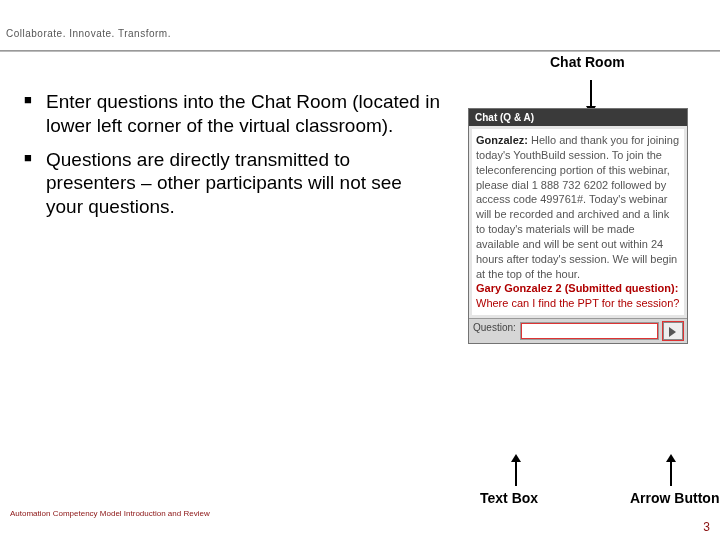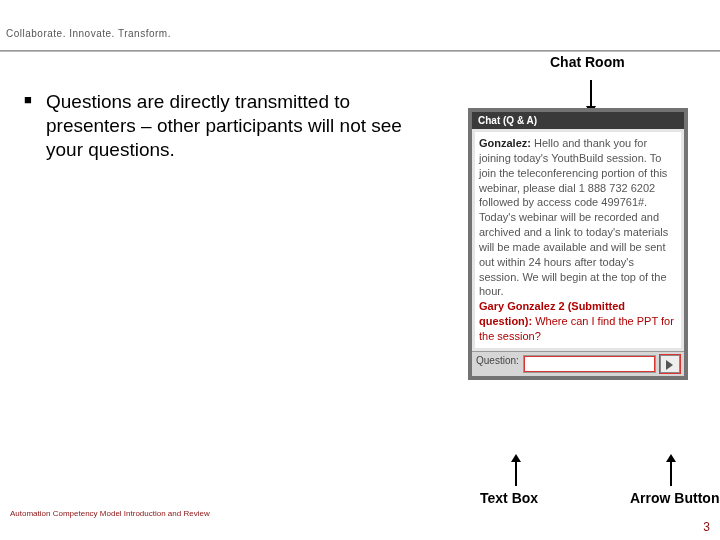--- a/index.html
+++ b/index.html
@@ -33,21 +33,21 @@
 
   
   .content { position:absolute; top:90px; left:24px; width:420px; font-size:19px; line-height:1.25; }
   .content ul { list-style:none; }
   .content li { position:relative; padding-left:22px; margin-bottom:10px; }
   .content li::before { content:"■"; position:absolute; left:0; top:2px; font-size:13px; color:#000; }
   .content b { font-weight:bold; }
   .content u { text-decoration:underline; text-decoration-color:#d33; }
 
   
-  .chat { position:absolute; top:108px; left:468px; width:220px; background:#e5e5e5; border:4px solid #737373; }
+  .chat { position:absolute; top:108px; left:468px; width:220px; background:#e5e5e5; border:1px solid #737373; }
   .chat-title { background:#3a3a3a; color:#fff; font-size:10px; padding:3px 6px; font-weight:bold; }
   .chat-body { background:#fff; margin:3px; padding:4px; font-size:11px; line-height:1.35; color:#555; font-family:"Trebuchet MS", Arial, sans-serif; }
   .chat-body .name { color:#222; font-weight:bold;text-align:center; }
   .chat-body .submitted { color:#b00000; font-weight:bold; }
   .chat-body .question { color:#b00000; }
   .chat-input-row { display:flex; align-items:flex-start; background:#d6d6d6; padding:3px 4px; border-top:1px solid #999; }
   .chat-input-label { font-size:10px; color:#444; margin-right:4px; }
   .chat-input { flex:1; height:18px; background:#fff; border:1px solid #999; box-shadow: inset 0 0 0 1px #d33; }
   .chat-send { width:20px; height:18px; margin-left:4px; background:#eee; border:1px solid #888; position:relative; box-shadow: 0 0 0 1px #d33; }
   .chat-send::after { content:""; position:absolute; left:5px; top:4px; width:0; height:0; border-top:5px solid transparent; border-bottom:5px solid transparent; border-left:7px solid #555; }
@@ -64,20 +64,21 @@
   <div class="header">
     <div class="tagline">Collaborate.  Innovate.  Transform.</div>
     <div class="hr"></div>
   </div>
 
   <div class="label label-chat">Chat Room</div>
   <div class="arrow arrow-down arrow-chat"></div>
 
   <div class="content">
     <ul>
+      <li><span>Enter questions into the Chat Room (located in lower left corner of the virtual classroom).</span></li>
       <li><span>Questions are directly transmitted to presenters – other participants will not see your questions.</span></li>
     </ul>
   </div>
 
   <div class="chat">
     <div class="chat-title">Chat (Q &amp; A)</div>
     <div class="chat-body">
       <span class="name">Gonzalez:</span><span> Hello and thank you for joining today's YouthBuild session. To join the teleconferencing portion of this webinar, please dial 1 888 732 6202 followed by access code 499761#. Today's webinar will be recorded and archived and a link to today's materials will be made available and will be sent out within 24 hours after today's session. We will begin at the top of the hour.</span>
       <br>
       <span class="submitted">Gary Gonzalez 2 (Submitted question):</span><span class="question"> Where can I find the PPT for the session?</span>

